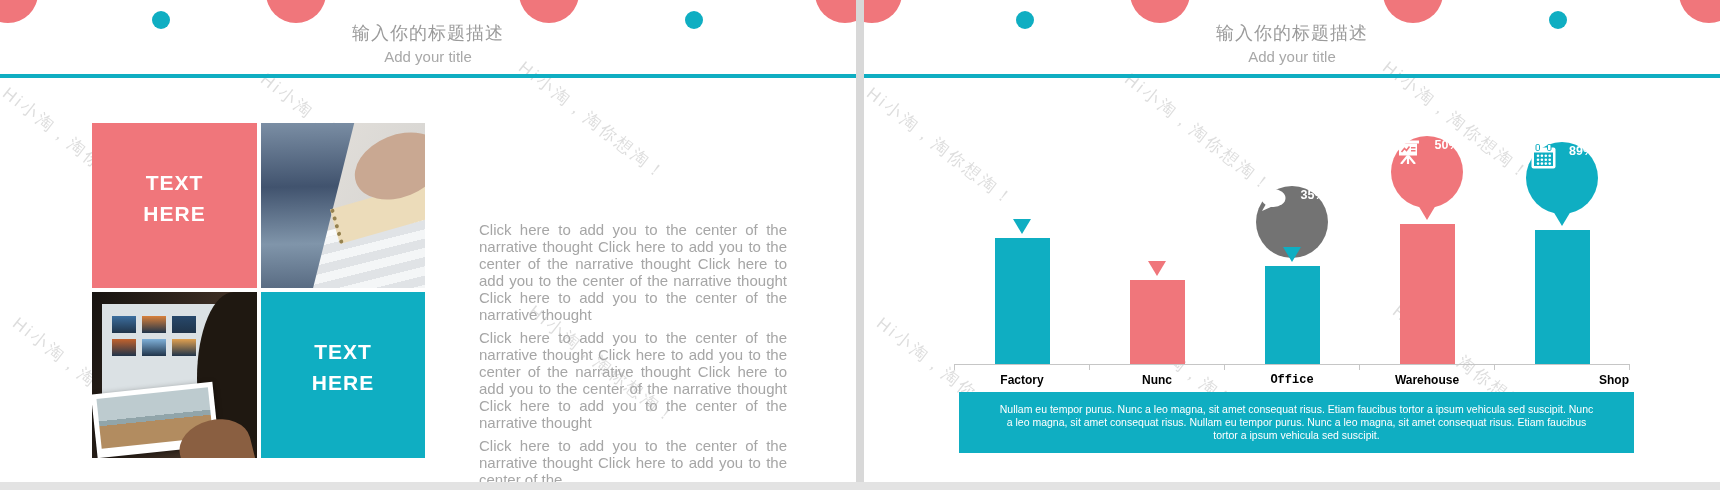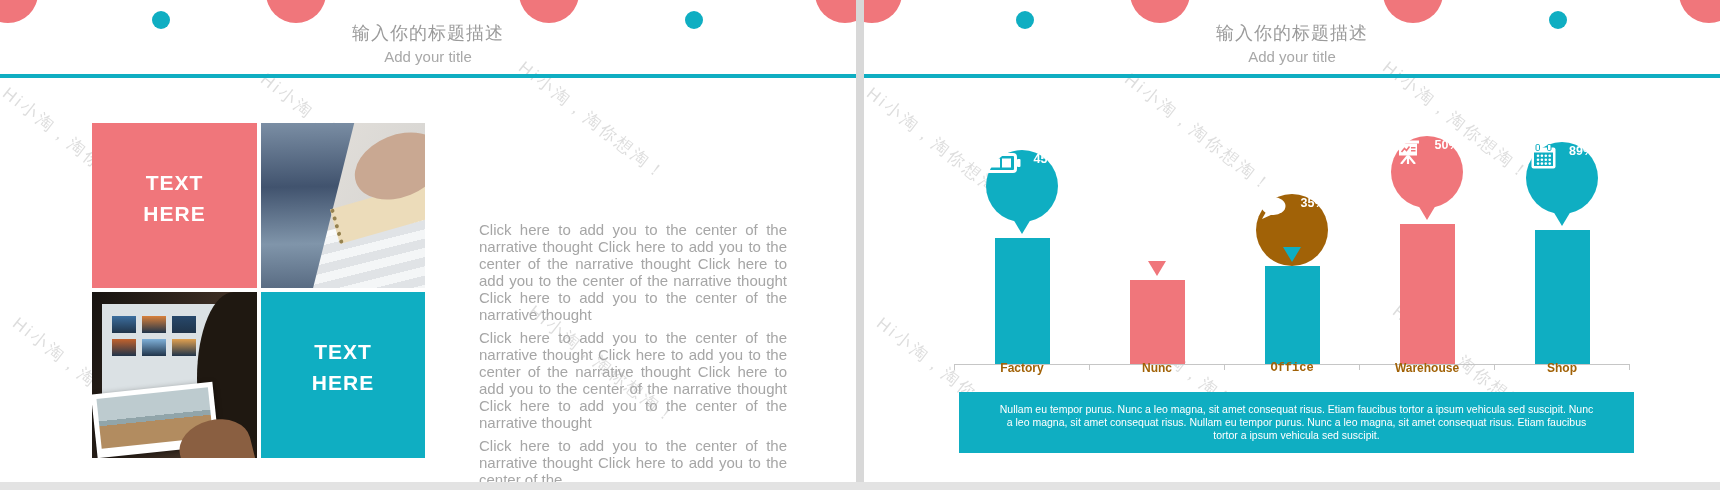--- a/index.html
+++ b/index.html
@@ -60,21 +60,21 @@
 
   
   .chart { position:absolute; left:0; top:0; width:100%; height:100%; }
   .bar { position:absolute; width:55px; }
   .bubble { position:absolute; width:72px; height:72px; border-radius:50%; display:flex; flex-direction:row;
             justify-content:center; gap:12px; padding-top:2px; }
   .bubble-label { color:#fff; font-size:12.5px; font-weight:bold; }
   .bubble-tail { position:absolute; width:0; height:0; border-left:9px solid transparent; border-right:9px solid transparent; }
   .axis { position:absolute; left:90px; top:364px; width:676px; height:1px; background:#c6c6c6; }
   .tick { position:absolute; top:0; width:1px; height:6px; background:#c6c6c6; }
-  .cat-label { position:absolute; top:361px; width:134px; text-align:center; font-size:12px; font-weight:bold; color:#a16207; }
+  .cat-label { position:absolute; top:373px; width:134px; text-align:center; font-size:12px; font-weight:bold; color:#000000; }
 
   .caption { position:absolute; left:95px; top:392px; width:675px; height:61px; background:#0FAEC2;
              display:flex; align-items:center; }
   .caption-text { width:100%; padding:0 38px; text-align:center; color:#ffffff; font-size:10.5px; line-height:13px; }
 
   
   .wm { position:absolute; font-size:17px; letter-spacing:3px; color:rgba(158,158,158,0.35);
         transform:rotate(38deg); transform-origin:left top; white-space:nowrap; pointer-events:none; }
 </style>
 </head>
@@ -175,36 +175,27 @@
   <div class="chart" id="chart">
     <div class="axis" id="axis">
         <div class="tick" style="left: 0px;"></div>
         <div class="tick" style="left: 135px;"></div>
         <div class="tick" style="left: 270px;"></div>
         <div class="tick" style="left: 405px;"></div>
         <div class="tick" style="left: 540px;"></div>
         <div class="tick" style="left: 675px;"></div>
       </div>
   <div class="bar" style="left: 130.5px; top: 238px; height: 126px; background: rgb(15, 174, 194);"></div>
-      <div class="bubble" style="left: 122px; top: 150px; background: rgb(15, 174, 194);">
-        <div><svg width="36" height="22" viewBox="0 0 36 22">
-            <rect x="1.5" y="2.5" width="29" height="17" rx="2.5" fill="none" stroke="#fff" stroke-width="3"></rect>
-            <rect x="32" y="7" width="3.5" height="8" rx="1" fill="#fff"></rect>
-            <rect x="6" y="6.5" width="9" height="9" fill="#fff"></rect>
-            <rect x="17" y="6.5" width="9" height="9" fill="#fff"></rect>
-          </svg></div>
-        <div class="bubble-label">45%</div>
-      </div>
       <div class="bubble-tail" style="left: 149px; top: 219px; border-top: 15px solid rgb(15, 174, 194);"></div>
       <div class="cat-label" style="left: 91px;">Factory</div>
       <div class="bar" style="left: 265.5px; top: 280px; height: 84px; background: rgb(240, 118, 123);"></div>
       <div class="bubble-tail" style="left: 284px; top: 261px; border-top: 15px solid rgb(240, 118, 123);"></div>
       <div class="cat-label" style="left: 226px;">Nunc</div>
       <div class="bar" style="left: 400.5px; top: 266px; height: 98px; background: rgb(15, 174, 194);"></div>
-      <div class="bubble" style="left: 392px; top: 194px; background: #a16207;">
+      <div class="bubble" style="left: 392px; top: 186px; background: #737373;">
         <div><svg width="30" height="24" viewBox="0 0 30 24">
             <ellipse cx="15.5" cy="10" rx="12" ry="9" fill="#fff"></ellipse>
             <path d="M8 16 L4 23 L14 18.5 Z" fill="#fff"></path>
           </svg></div>
         <div class="bubble-label">35%</div>
       </div>
       <div class="bubble-tail" style="left: 419px; top: 247px; border-top: 15px solid rgb(15, 174, 194);"></div>
       <div class="cat-label" style="left: 361px; font-family: Liberation Mono, monospace;">Office</div>
       <div class="bar" style="left: 535.5px; top: 224px; height: 140px; background: rgb(240, 118, 123);"></div>
       <div class="bubble" style="left: 527px; top: 136px; background: rgb(240, 118, 123);">
@@ -237,21 +228,21 @@
             <circle cx="15.8" cy="15.700000000000001" r="1.3" fill="#fff"></circle>
             <circle cx="19.7" cy="15.700000000000001" r="1.3" fill="#fff"></circle>
             <circle cx="8" cy="19.6" r="1.3" fill="#fff"></circle>
             <circle cx="11.9" cy="19.6" r="1.3" fill="#fff"></circle>
             <circle cx="15.8" cy="19.6" r="1.3" fill="#fff"></circle>
             <circle cx="19.7" cy="19.6" r="1.3" fill="#fff"></circle>
           </svg></div>
         <div class="bubble-label">89%</div>
       </div>
       <div class="bubble-tail" style="left: 689px; top: 211px; border-top: 15px solid rgb(15, 174, 194);"></div>
-      <div class="cat-label" style="left: 631px;">Shop</div>
+      <div class="cat-label" style="left: 631px; text-align: right;">Shop</div>
     </div>
 
   <div class="caption">
     <div class="caption-text">Nullam eu tempor purus.  Nunc  a leo magna, sit amet consequat risus.  Etiam faucibus tortor a ipsum vehicula sed suscipit. Nunc  a leo magna, sit amet consequat risus.  Nullam eu tempor purus.  Nunc  a leo magna, sit amet consequat risus.  Etiam faucibus tortor a ipsum vehicula sed suscipit.</div>
   </div>
 </div>
 
 <div class="gutter"></div>
 <div class="bottom-strip"></div>
 

